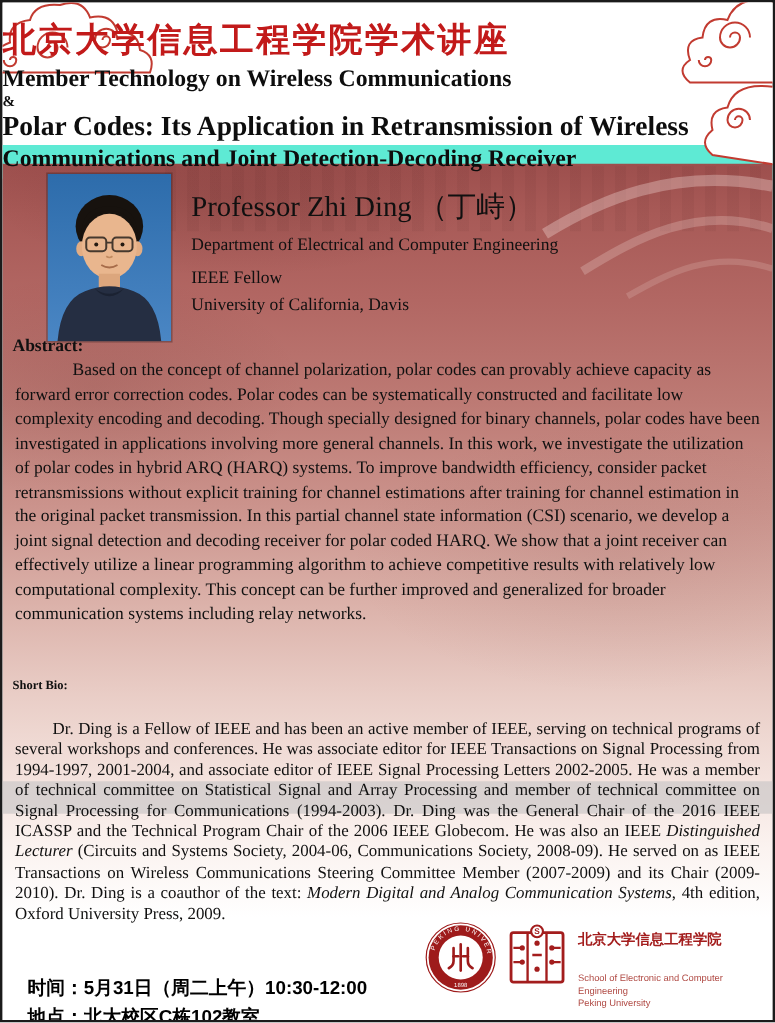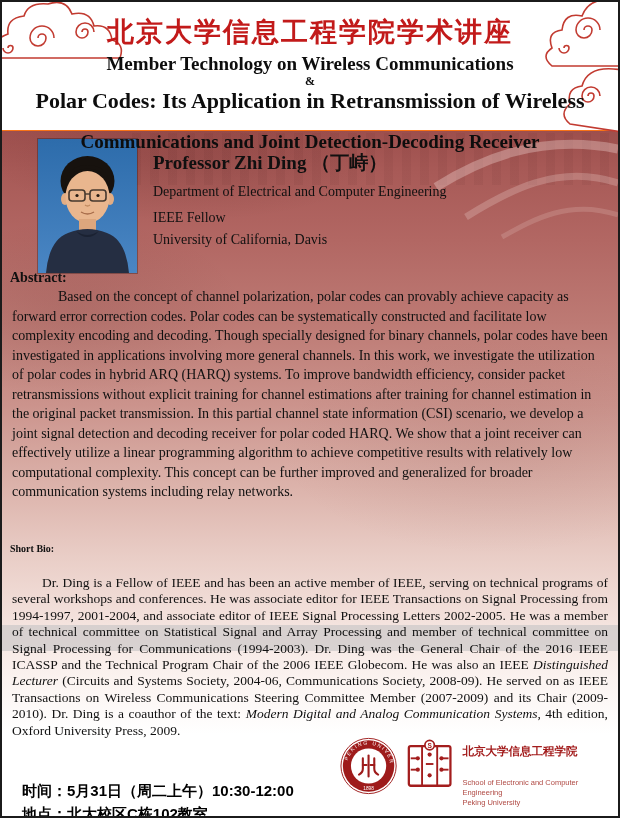--- a/index.html
+++ b/index.html
@@ -3,30 +3,30 @@
 <meta charset="utf-8">
 <style>
   html,body { margin:0; padding:0; background:#fff; }
   .poster {
     position:relative; width:616px; height:814px;
     border:2px solid #1b1b1b; overflow:hidden; background:#fff;
     font-family:"Liberation Serif", serif; color:#101010;
   }
 
   
-  .header { position:relative; height:128px; background:#fff; text-align:center; }
+  .header { position:relative; height:128px; background:#fff; text-align:left; }
   .clouds { position:absolute; z-index:2; pointer-events:none; }
   .clouds-left  { left:-4px; top:-2px; }
   .clouds-right { right:-4px; top:-2px; }
   .cn-title { position:relative; z-index:3; padding-top:12px; font-size:27px; font-weight:bold;
               color:#c21a1a; letter-spacing:2px; }
   .t1  { position:relative; z-index:3; margin-top:3px; font-size:19px; font-weight:bold; color:#0d0d0d; }
   .amp { position:relative; z-index:3; font-size:12px; font-weight:bold; line-height:13px; color:#0d0d0d; }
   .t2  { position:relative; z-index:3; font-size:22px; font-weight:bold; color:#0d0d0d; }
-  .band { position:relative; margin-top:16px; background:#f97316; padding:1px 0 4px; }
+  .band { position:relative; margin-top:2px; background:#5eead4; padding:1px 0 4px; }
   .band span { position:relative; z-index:3; font-size:19px; font-weight:bold; color:#0d0d0d; }
 
   
   .content {
     position:absolute; top:129px; left:0; right:0; bottom:0;
     background:
       radial-gradient(ellipse 280px 90px at 30% 4%, rgba(60,18,18,0.14), transparent 70%),
       radial-gradient(ellipse 240px 130px at 12% 26%, rgba(70,22,22,0.10), transparent 70%),
       radial-gradient(ellipse 300px 150px at 80% 46%, rgba(120,60,55,0.10), transparent 72%),
       linear-gradient(180deg,#9d4f4d 0%,#a85a57 6%,#b26763 16%,#bd7a74 28%,
@@ -40,21 +40,21 @@
   .swirls { position:absolute; right:0; top:0; pointer-events:none; }
   .bio-stripe { position:absolute; left:0; right:0; top:494px; height:26px;
                 background:rgba(205,202,202,0.75); }
 
   
   .speaker-row { position:absolute; top:8px; left:36px; display:flex; gap:16px; }
   .photo { width:99px; height:134px; box-shadow:0 0 0 1px rgba(40,20,20,.35); }
   .photo svg { display:block; }
   .speaker-info { padding-top:11px; }
   .sp-label { font-size:17px; font-weight:bold; margin-bottom:5px; }
-  .sp-name  { font-size:19px; font-weight:bold; margin-bottom:8px; }
+  .sp-name  { font-size:23px; font-weight:normal; margin-bottom:8px; }
   .sp-line  { font-size:14px; margin-bottom:6px; }
   .sp-line.last { margin-top:10px; }
 
   .abstract-heading { position:absolute; top:139px; left:8px;  font-size:14px; font-weight:bold; }
   .abstract-text    { position:absolute; top:156px; left:10px; right:10px;
                       font-size:14px; line-height:19.5px; text-indent:46px; }
   .bio-heading { position:absolute; top:412px; left:8px; font-size:10px; font-weight:bold; }
   .bio-text    { position:absolute; top:444px; left:10px; right:10px;
                  font-size:13.5px; line-height:16.4px; text-align:justify; text-indent:30px; }
 

